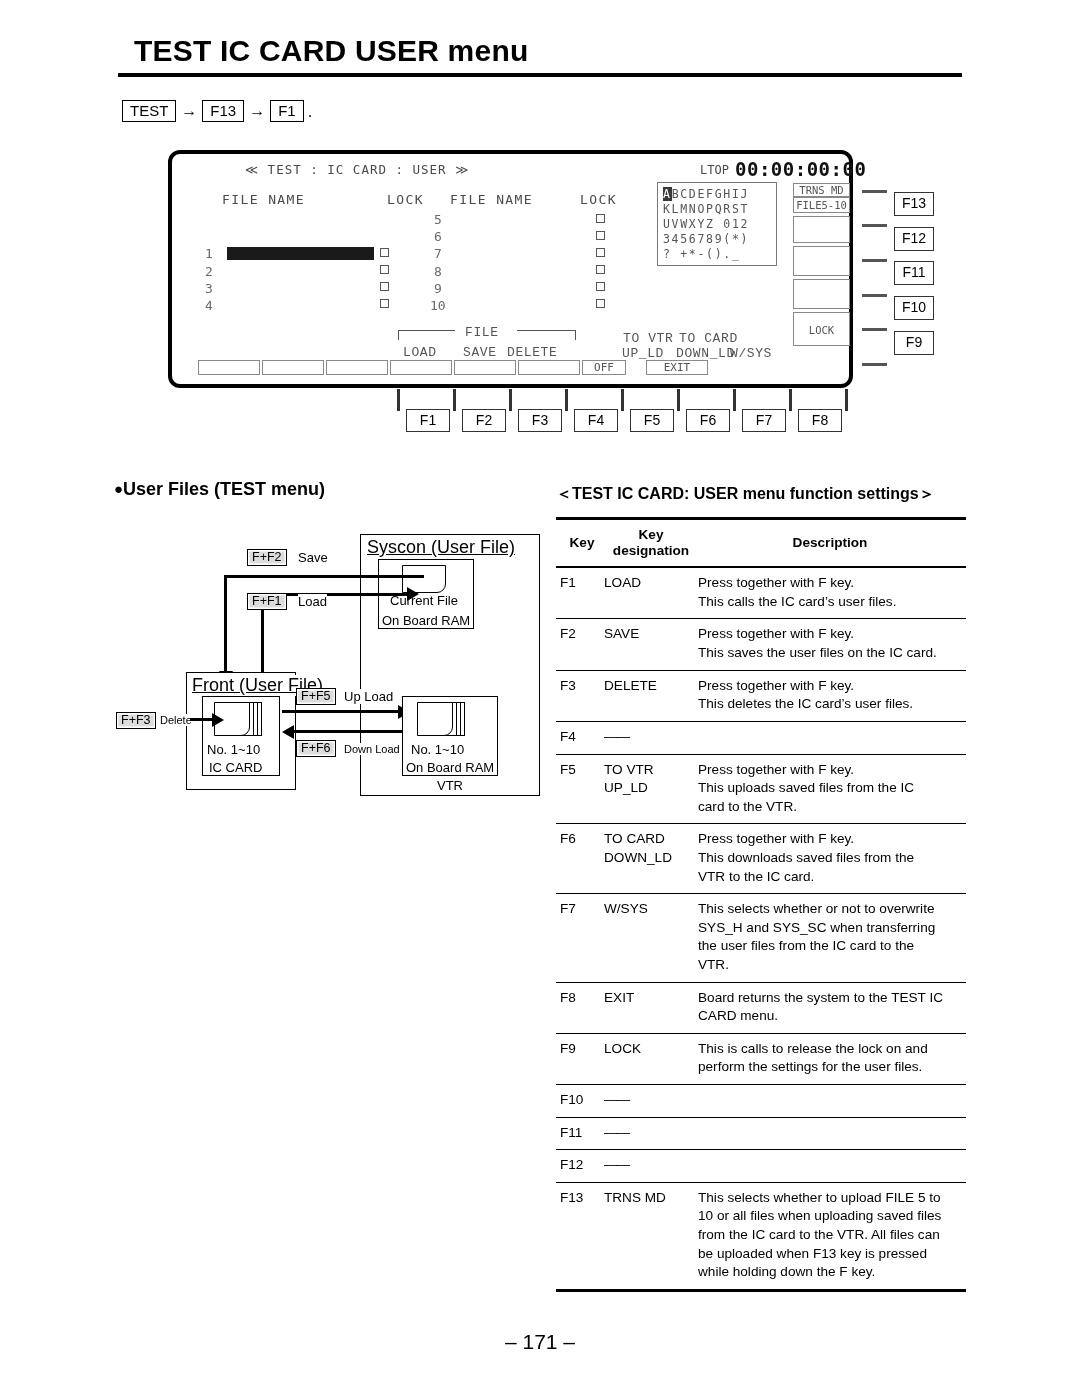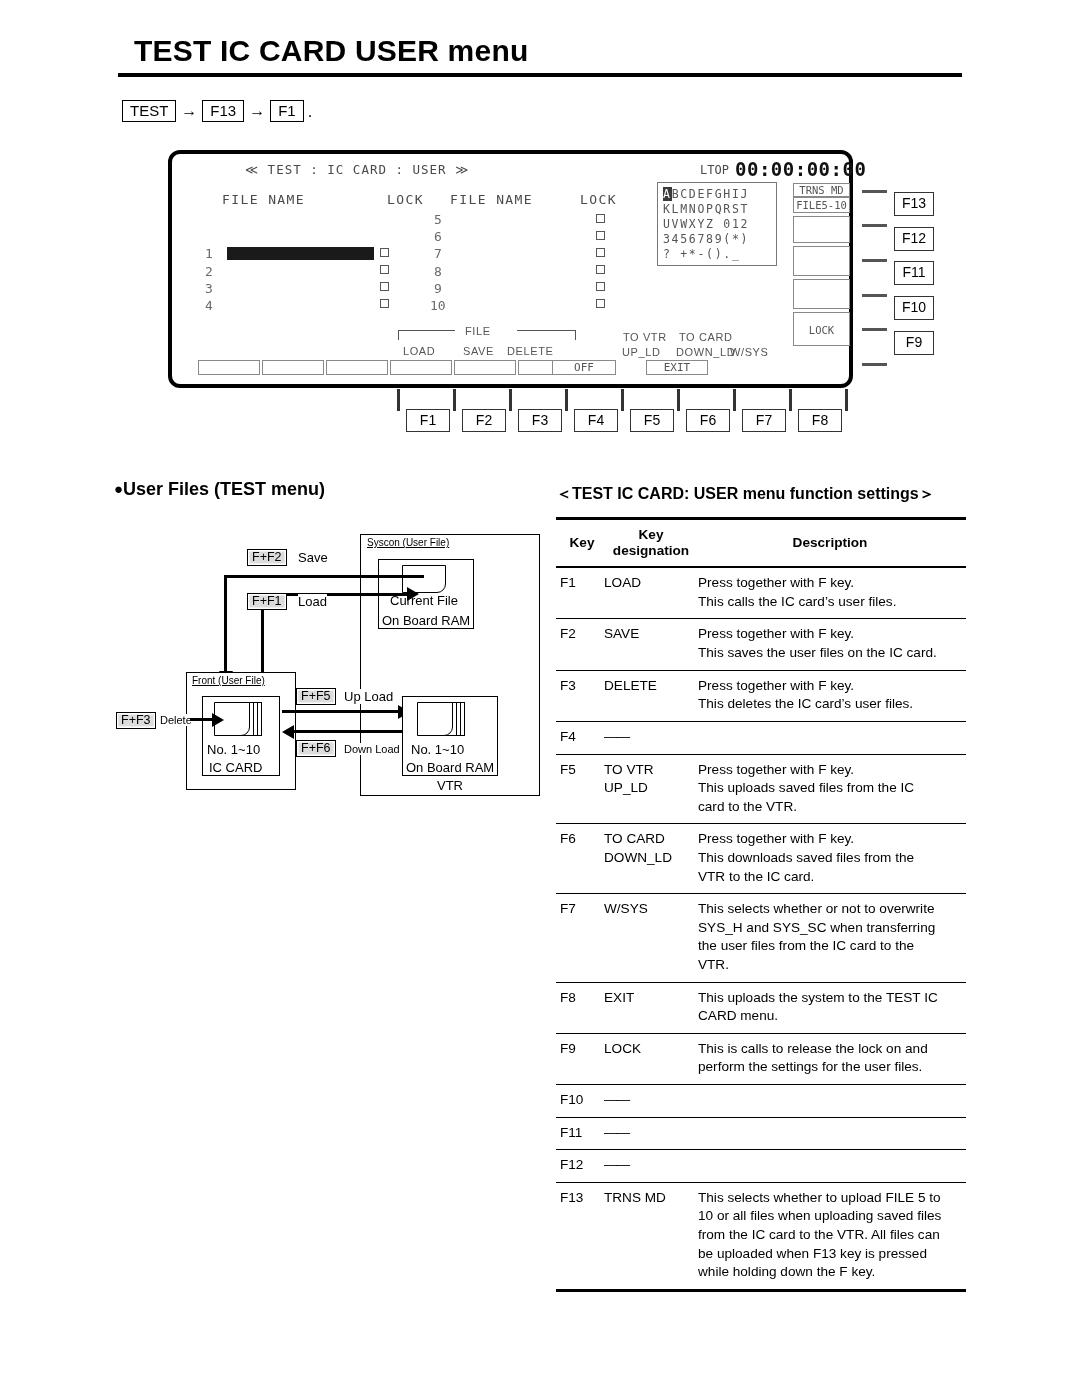--- a/index.html
+++ b/index.html
@@ -70,21 +70,21 @@
   #r-blank2{top:246px;height:30px;}
   #r-blank3{top:279px;height:30px;}
   #r-lock{top:312px;height:34px;line-height:34px;}
 
   
   #file-bracket{
     position:absolute;left:398px;top:330px;width:178px;height:10px;
     border:1.6px solid #555;border-bottom:none;box-sizing:border-box;
   }
   #file-bracket-gap{position:absolute;left:455px;top:325px;width:62px;height:12px;background:#fff;}
-  .softlab{position:absolute;font-family:Liberation Sans, sans-serif;font-size:11px;color:#555;letter-spacing:.6px;}
+  .softlab{position:absolute;font-family:Liberation Mono, monospace;font-size:13px;color:#555;letter-spacing:.6px;}
   #lab-file{left:465px;top:325px;}
   #lab-load{left:403px;top:345px;}
   #lab-save{left:463px;top:345px;}
   #lab-delete{left:507px;top:345px;}
   #lab-tovtr{left:623px;top:331px;}
   #lab-upld{left:622px;top:346px;}
   #lab-tocard{left:679px;top:331px;}
   #lab-downld{left:676px;top:346px;}
   #lab-wsys{left:730px;top:346px;}
 
@@ -109,21 +109,21 @@
 
   
   #userfiles-heading{
     position:absolute;left:114px;top:479px;font-size:18px;font-weight:bold;
   }
   #userfiles-heading .bullet{font-size:15px;vertical-align:1px;}
 
   
   #flow{position:absolute;left:114px;top:520px;width:430px;height:300px;}
   .box{position:absolute;border:1.6px solid #000;box-sizing:border-box;background:#fff;}
-  .boxlabel{position:absolute;font-size:10px;white-space:nowrap;background:#fff;padding:0 1px;}
+  .boxlabel{position:absolute;font-size:18px;white-space:nowrap;background:#fff;padding:0 1px;}
   .boxlabel.u{text-decoration:underline;}
   .fkeytag{
     position:absolute;border:1.6px solid #000;background:#dcdcdc;
     font-size:12.5px;padding:0px 4px 1px;box-sizing:border-box;
     box-shadow:inset 0 0 0 1.4px #fff;white-space:nowrap;
   }
   .flowtxt{position:absolute;font-size:13px;white-space:nowrap;background:#fff;}
   .flowtxt.sm{font-size:11px;}
   .ln{position:absolute;background:#000;}
   .lnh{height:3.2px;}
@@ -237,21 +237,21 @@
   <div class="softlab" id="lab-tocard">TO CARD</div>
   <div class="softlab" id="lab-downld">DOWN_LD</div>
   <div class="softlab" id="lab-wsys">W/SYS</div>
 
   <div class="softkey" style="left:198px;width:62px"></div>
   <div class="softkey" style="left:262px;width:62px"></div>
   <div class="softkey" style="left:326px;width:62px"></div>
   <div class="softkey" style="left:390px;width:62px"></div>
   <div class="softkey" style="left:454px;width:62px"></div>
   <div class="softkey" style="left:518px;width:62px"></div>
-  <div class="softkey" style="left:552px;width:64px">OFF</div>
+  <div class="softkey" style="left:582px;width:44px">OFF</div>
   <div class="softkey" style="left:646px;width:62px">EXIT</div>
   <div class="softkey" style="left:710px;width:62px;border:none"></div>
 
   <div class="rdash" style="left:862px;top:190px"></div>
   <div class="fkeybox-r" style="left:894px;top:192px">F13</div>
   <div class="rdash" style="left:862px;top:224px"></div>
   <div class="fkeybox-r" style="left:894px;top:227px">F12</div>
   <div class="rdash" style="left:862px;top:259px"></div>
   <div class="fkeybox-r" style="left:894px;top:261px">F11</div>
   <div class="rdash" style="left:862px;top:294px"></div>
@@ -396,21 +396,21 @@
           <td class="c-key">F7</td>
           <td class="c-des">W/SYS</td>
           <td class="c-desc" style="white-space: pre-line;">This selects whether or not to overwrite
 SYS_H and SYS_SC when transferring
 the user files from the IC card to the
 VTR.</td>
         </tr>
         <tr>
           <td class="c-key">F8</td>
           <td class="c-des">EXIT</td>
-          <td class="c-desc" style="white-space: pre-line;">This uploads the system to the TEST IC
+          <td class="c-desc" style="white-space: pre-line;">Board returns the system to the TEST IC
 CARD menu.</td>
         </tr>
         <tr>
           <td class="c-key">F9</td>
           <td class="c-des">LOCK</td>
           <td class="c-desc" style="white-space: pre-line;">This is calls to release the lock on and
 perform the settings for the user files.</td>
         </tr>
         <tr>
           <td class="c-key">F10</td>
@@ -432,13 +432,14 @@
           <td class="c-des">TRNS MD</td>
           <td class="c-desc" style="white-space: pre-line; margin-top: 11px;">This selects whether to upload FILE 5 to
 10 or all files when uploading saved files
 from the IC card to the VTR. All files can
 be uploaded when F13 key is pressed
 while holding down the F key.</td>
         </tr>
       </tbody>
   </table>
 
+  <div id="page-number">– 171 –</div>
 </div>
 
 </body></html>

